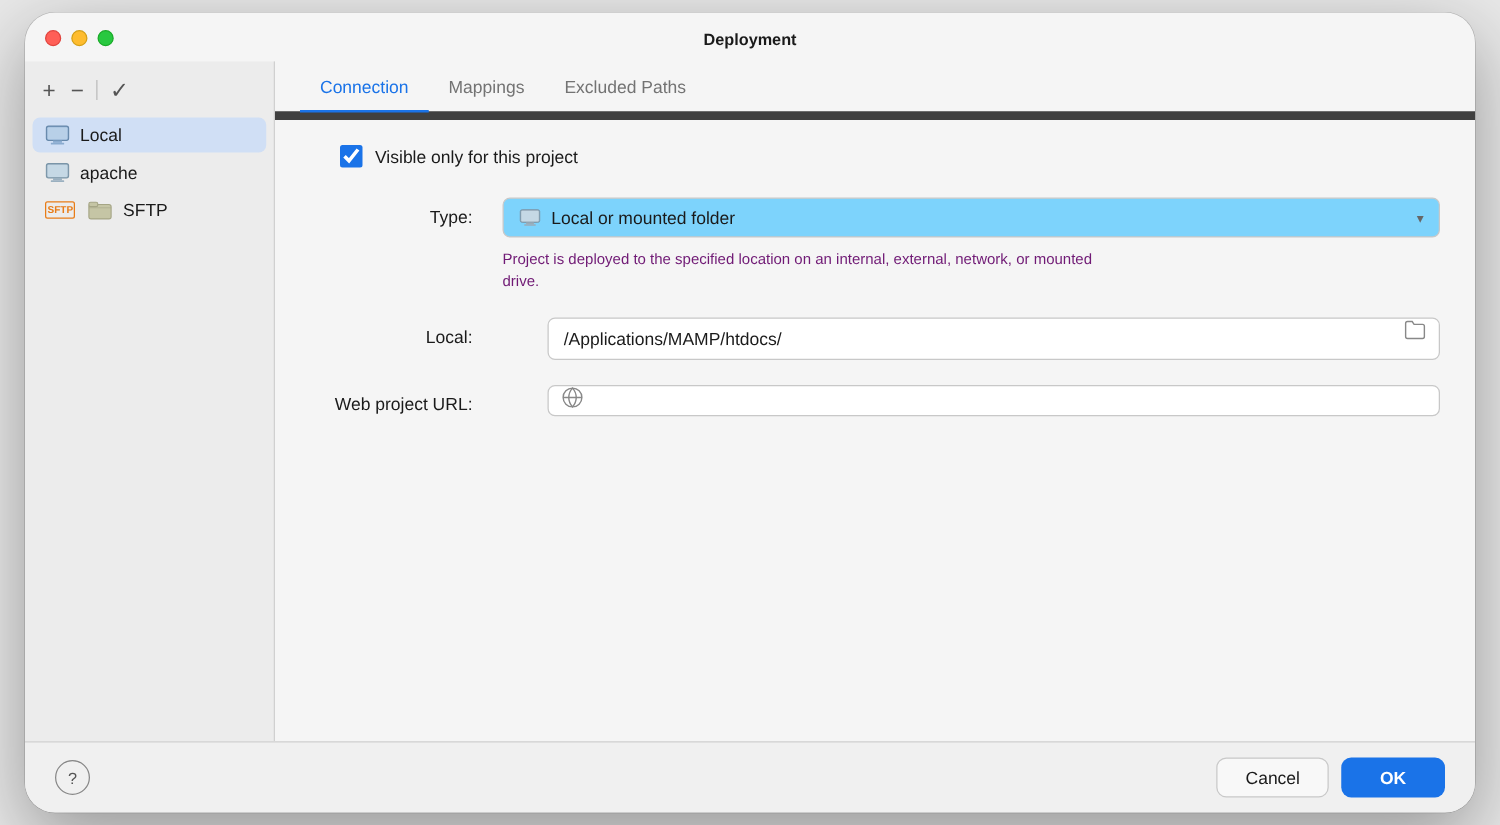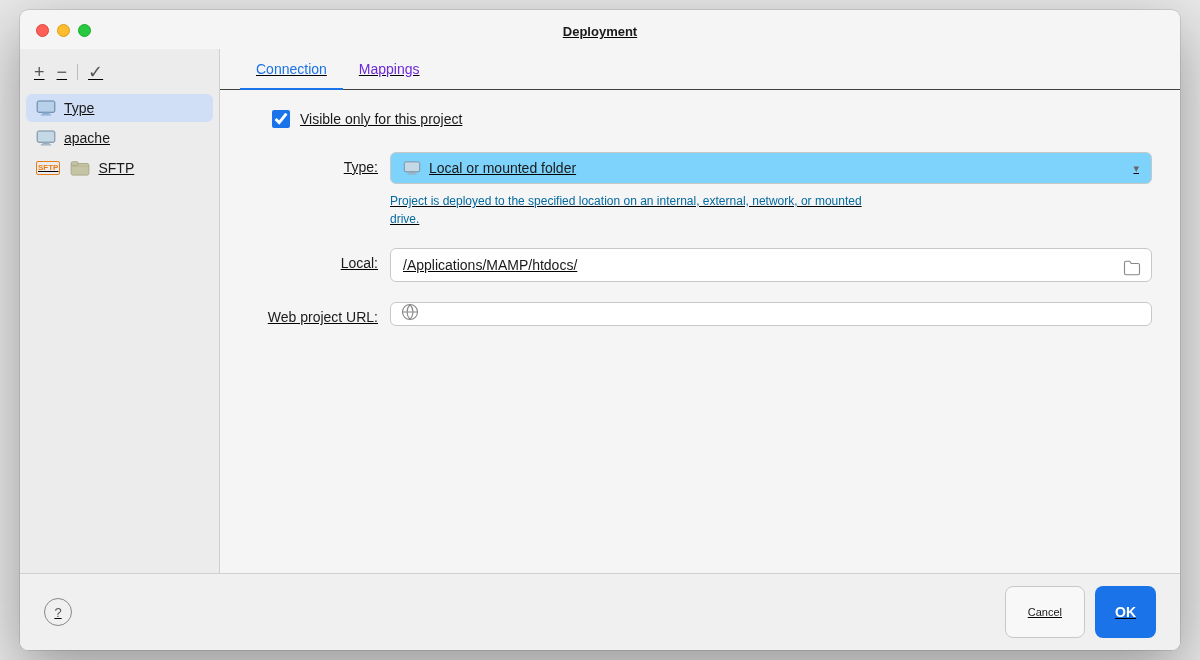--- a/index.html
+++ b/index.html
@@ -12,26 +12,25 @@
       justify-content: center;
       width: 1200px;
       height: 660px;
       overflow: hidden;
     }
 
     .dialog {
       width: 1160px;
       height: 640px;
       background: #f5f5f5;
-      border-radius: 8px;
+      border-radius: 24px;
       box-shadow: 0 20px 60px rgba(0,0,0,0.35), 0 0 0 0.5px rgba(0,0,0,0.2);
       display: flex;
       flex-direction: column;
       overflow: hidden;
-      text-decoration: underline;
     }
 
     .title-bar {
       display: flex;
       align-items: center;
       justify-content: center;
       padding: 14px 16px 10px;
       position: relative;
       flex-shrink: 0;
     }
@@ -122,29 +121,29 @@
     .panel {
       flex: 1;
       display: flex;
       flex-direction: column;
       background: #f5f5f5;
     }
 
     
     .tabs {
       display: flex;
-      border-bottom: 1px solid #404040;
+      border-bottom: 7px solid #404040;
       padding: 0 20px;
       flex-shrink: 0;
     }
 
     .tab {
       padding: 12px 16px 11px;
       font-size: 14px;
-      color: #6d28d9;
+      color: #737373;
       cursor: pointer;
       border-bottom: 2px solid transparent;
       margin-bottom: -1px;
       font-weight: 400;
     }
     .tab.active {
       color: #1a73e8;
       border-bottom: 2.5px solid #1a73e8;
       font-weight: 500;
     }
@@ -173,21 +172,21 @@
 
     .checkbox-label {
       font-size: 14px;
       color: #1a1a1a;
     }
 
     .form-row {
       display: flex;
       align-items: flex-start;
       margin-bottom: 20px;
-      gap: 12px;
+      gap: 24px;
     }
 
     .form-label {
       font-size: 14px;
       color: #1a1a1a;
       min-width: 130px;
       padding-top: 7px;
       text-align: right;
     }
 
@@ -211,33 +210,34 @@
     }
 
     .type-dropdown-arrow {
       margin-left: auto;
       font-size: 11px;
       color: #666;
     }
 
     .dropdown-help-text {
       font-size: 12px;
-      color: #0369a1;
+      color: #701a75;
       margin-top: 8px;
       line-height: 1.5;
       max-width: 500px;
     }
 
     .text-input-wrap {
       display: flex;
-      align-items: flex-end;
+      align-items: flex-start;
       border: 1px solid #c8c8c8;
       border-radius: 6px;
       background: white;
       overflow: hidden;
+      margin-left: 36px;
     }
 
     .text-input {
       flex: 1;
       border: none;
       outline: none;
       padding: 8px 12px;
       font-size: 14px;
       color: #1a1a1a;
       background: transparent;
@@ -274,31 +274,31 @@
       align-items: center;
       justify-content: center;
     }
 
     .footer-buttons {
       display: flex;
       gap: 10px;
     }
 
     .btn-cancel {
-      padding: 19px 22px;
+      padding: 7px 22px;
       border: 1px solid #c8c8c8;
       border-radius: 8px;
       background: #f8f8f8;
-      font-size: 11px;
+      font-size: 14px;
       color: #1a1a1a;
       cursor: pointer;
     }
 
     .btn-ok {
-      padding: 7px 20px;
+      padding: 7px 31px;
       border: none;
       border-radius: 8px;
       background: #1a73e8;
       font-size: 14px;
       font-weight: 600;
       color: white;
       cursor: pointer;
     }
 
     
@@ -342,21 +342,21 @@
         <button class="toolbar-btn">✓</button>
       </div>
 
       <div class="sidebar-item active">
         <svg class="folder-svg" viewBox="0 0 22 18" fill="none" xmlns="http://www.w3.org/2000/svg">
           <rect x="1" y="1" width="20" height="13" rx="2" fill="#8aabcf" stroke="#6688aa" stroke-width="1"></rect>
           <rect x="7" y="14" width="8" height="2" fill="#8aabcf"></rect>
           <rect x="5" y="16" width="12" height="1.5" rx="0.5" fill="#8aabcf"></rect>
           <rect x="2" y="2" width="18" height="11" rx="1" fill="#b8d0e8"></rect>
         </svg>
-        <span>Type</span>
+        <span>Local</span>
       </div>
 
       <div class="sidebar-item">
         <svg class="folder-svg" viewBox="0 0 22 18" fill="none" xmlns="http://www.w3.org/2000/svg">
           <rect x="1" y="1" width="20" height="13" rx="2" fill="#9ab0c0" stroke="#7a95a8" stroke-width="1"></rect>
           <rect x="7" y="14" width="8" height="2" fill="#9ab0c0"></rect>
           <rect x="5" y="16" width="12" height="1.5" rx="0.5" fill="#9ab0c0"></rect>
           <rect x="2" y="2" width="18" height="11" rx="1" fill="#c5d8e5"></rect>
         </svg>
         <span>apache</span>
@@ -371,20 +371,21 @@
         </svg>
         <span>SFTP</span>
       </div>
     </div>
 
     <div class="panel">
 
       <div class="tabs">
         <div class="tab active">Connection</div>
         <div class="tab">Mappings</div>
+        <div class="tab">Excluded Paths</div>
       </div>
 
       <div class="form-area">
 
         <div class="checkbox-row">
           <input type="checkbox" class="checkbox-input" id="visible-only" checked="" style="">
           <label class="checkbox-label" for="visible-only">Visible only for this project</label>
         </div>
 
         <div class="form-row">

